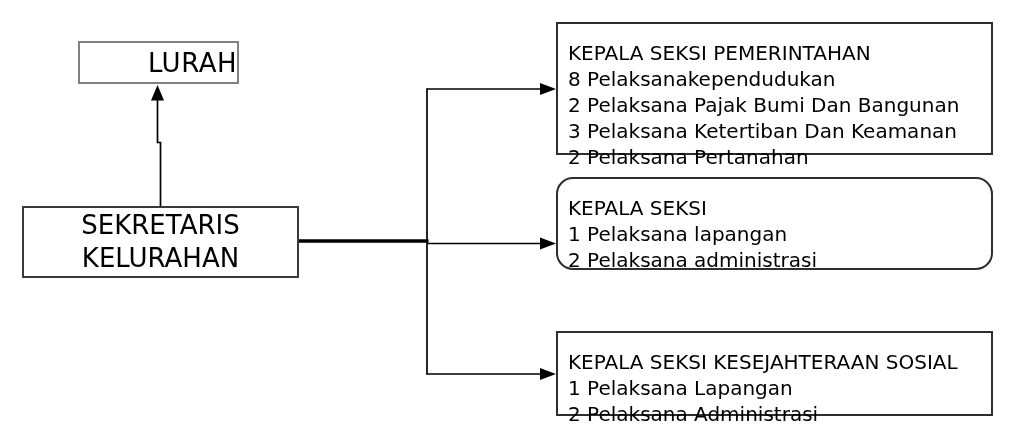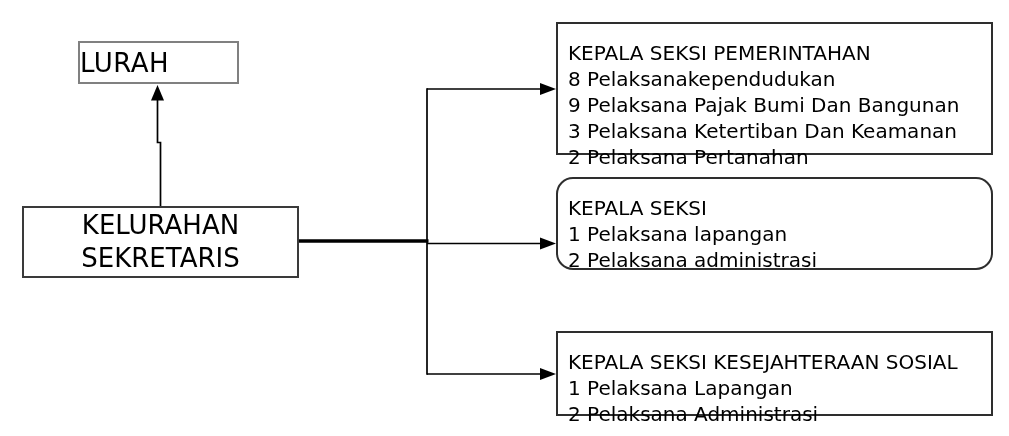--- a/index.html
+++ b/index.html
@@ -29,21 +29,21 @@
     box-sizing: border-box;
   }
   .node-lurah {
     left: 78px;
     top: 41px;
     width: 161px;
     height: 43px;
     border: 2px solid #808080;
     display: flex;
     align-items: center;
-    justify-content: flex-start;
+    justify-content: flex-end;
     font-size: 26px;
     letter-spacing: 0.5px;
   }
   .node-sekretaris {
     left: 22px;
     top: 206px;
     width: 277px;
     height: 72px;
     border: 2px solid #3a3a3a;
     display: flex;
@@ -100,28 +100,28 @@
       <line x1="427" y1="374" x2="541" y2="374" stroke="#000000" stroke-width="1.7"></line>
       <polygon points="556,374 540,368 540,380" fill="#000000"></polygon>
     </g>
   </svg>
 
   <div class="node node-lurah">
     <span>LURAH</span>
   </div>
 
   <div class="node node-sekretaris">
+    <span>SEKRETARIS</span>
     <span>KELURAHAN</span>
-    <span>SEKRETARIS</span>
   </div>
 
   <div class="node node-seksi node-pemerintahan">
     <span class="seksi-line">KEPALA SEKSI PEMERINTAHAN</span>
     <span class="seksi-line">8 Pelaksanakependudukan</span>
-    <span class="seksi-line">9 Pelaksana Pajak Bumi Dan Bangunan</span>
+    <span class="seksi-line">2 Pelaksana Pajak Bumi Dan Bangunan</span>
     <span class="seksi-line">3 Pelaksana Ketertiban Dan Keamanan</span>
     <span class="seksi-line">2 Pelaksana Pertanahan</span>
   </div>
 
   <div class="node node-seksi node-ekonomi">
     <span class="seksi-line">KEPALA SEKSI</span>
     <span class="seksi-line">1 Pelaksana lapangan</span>
     <span class="seksi-line">2 Pelaksana administrasi</span>
   </div>
 

